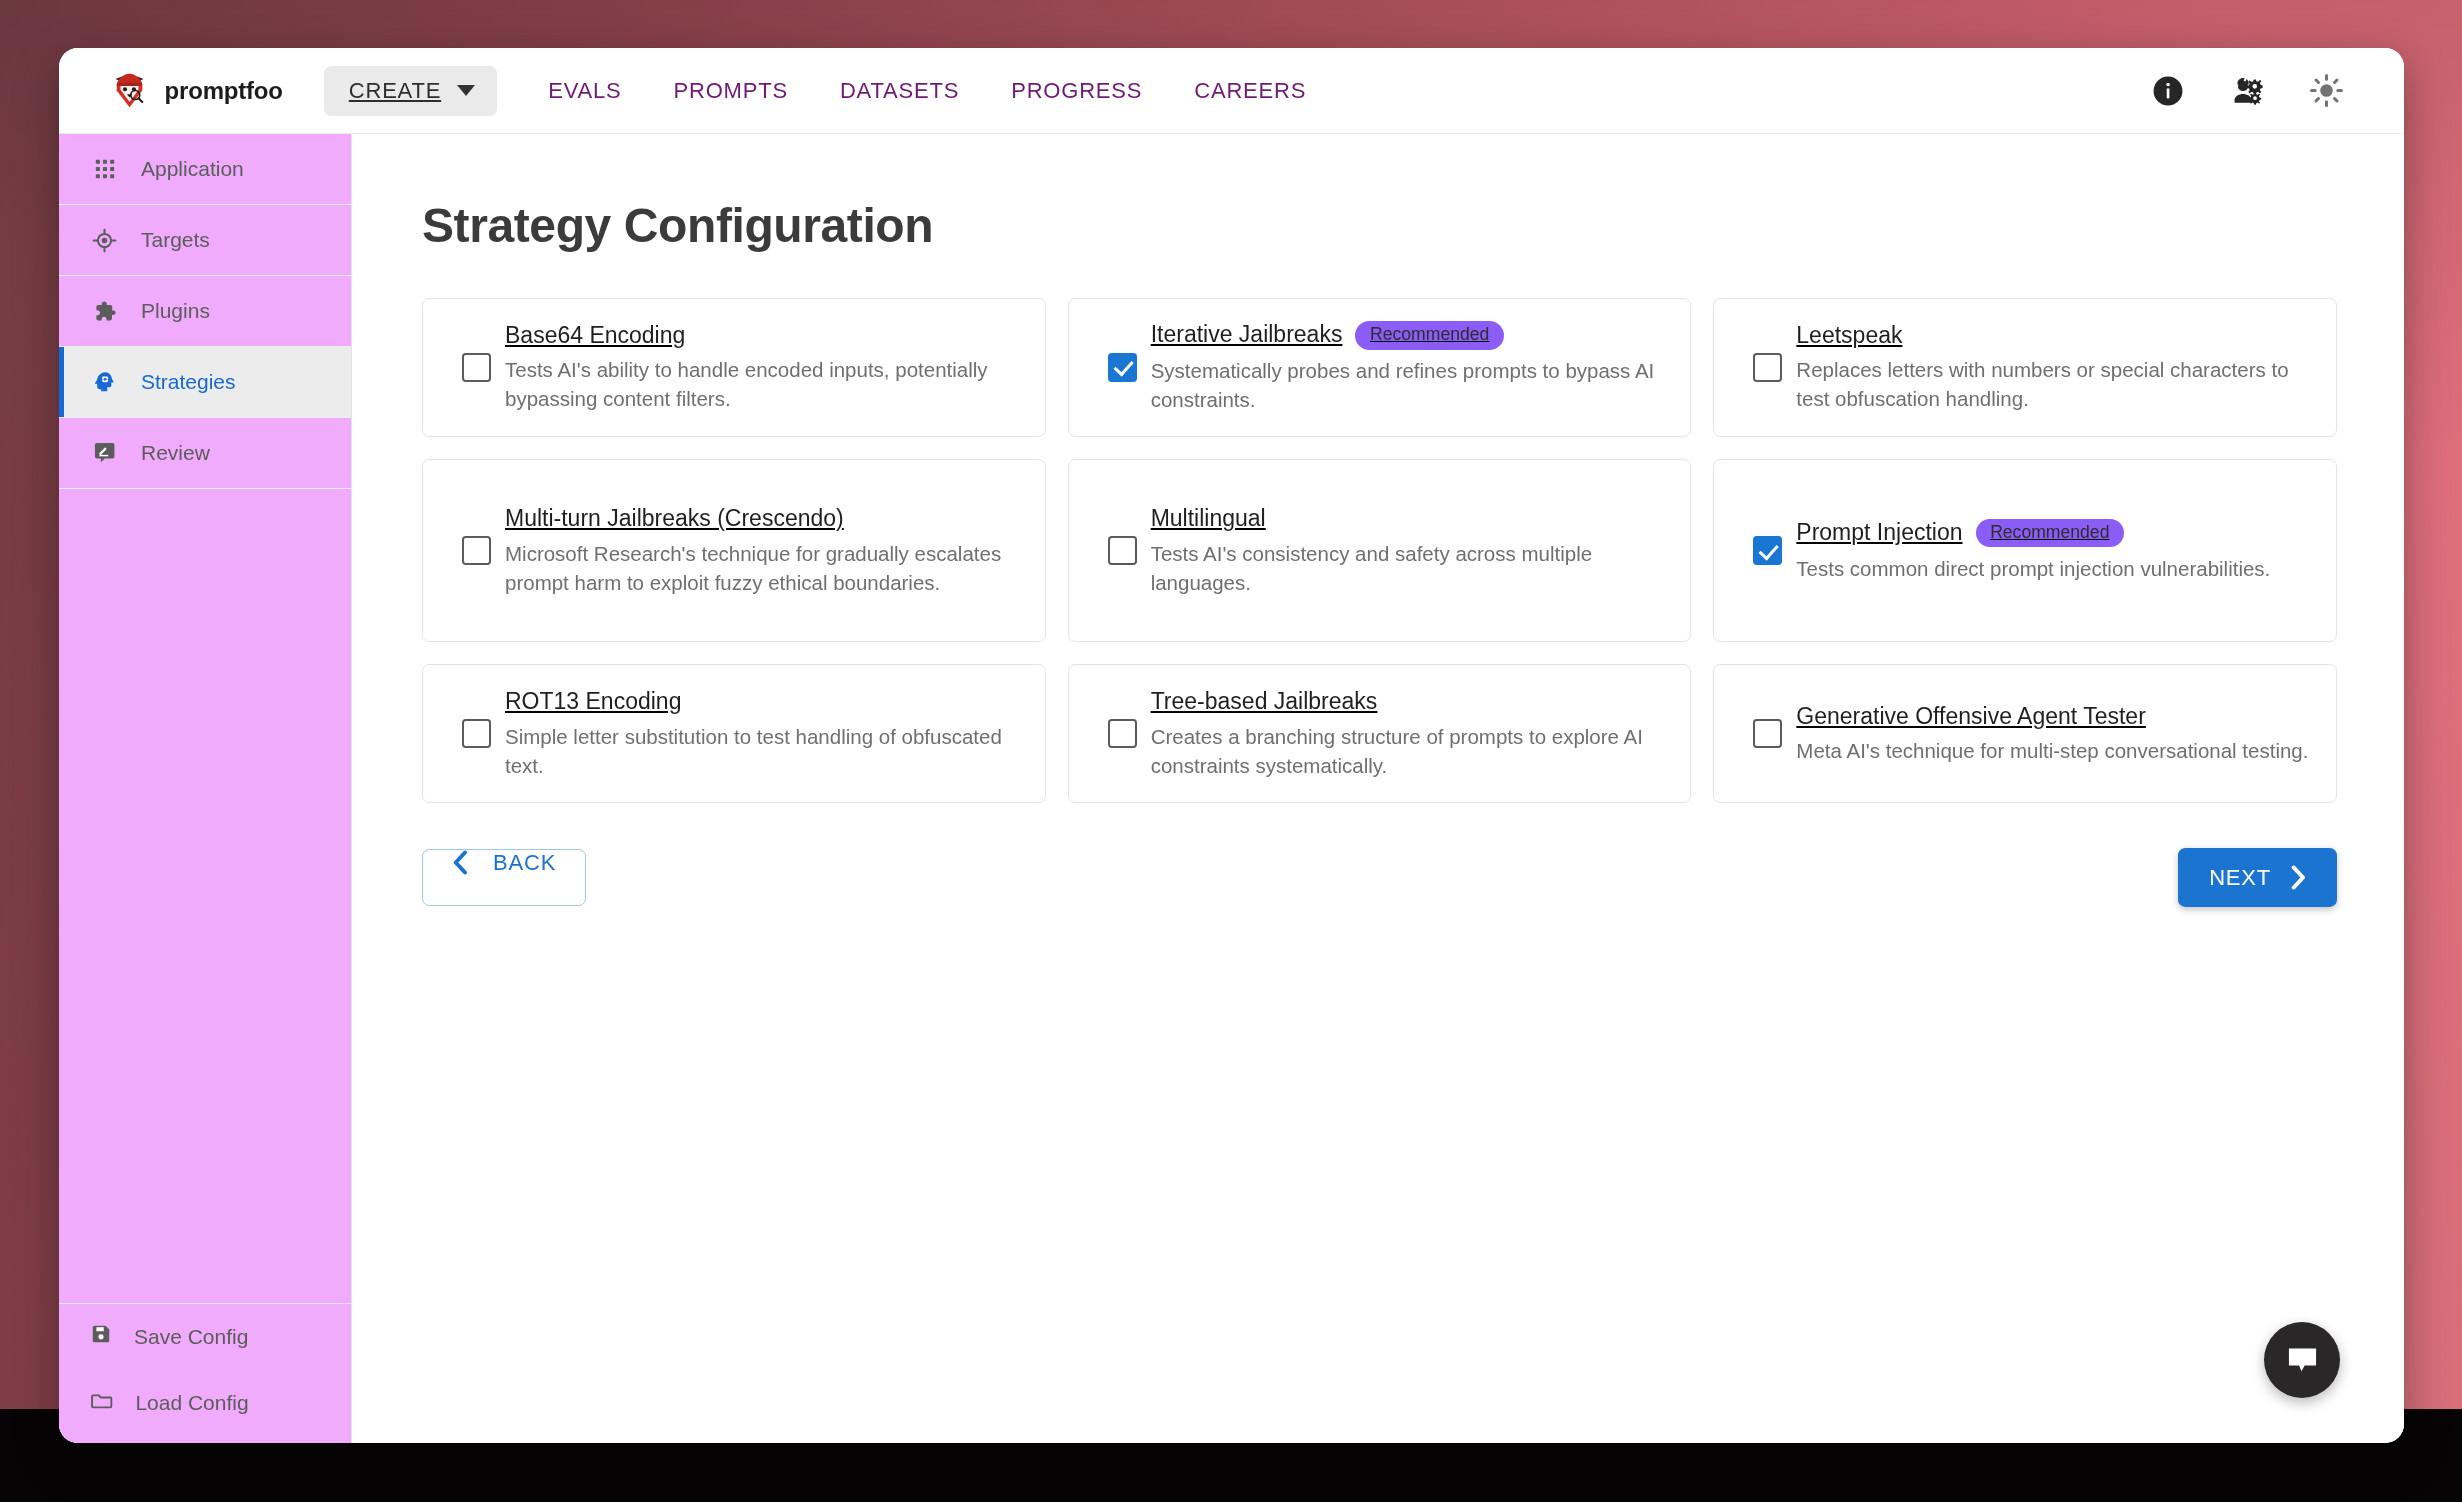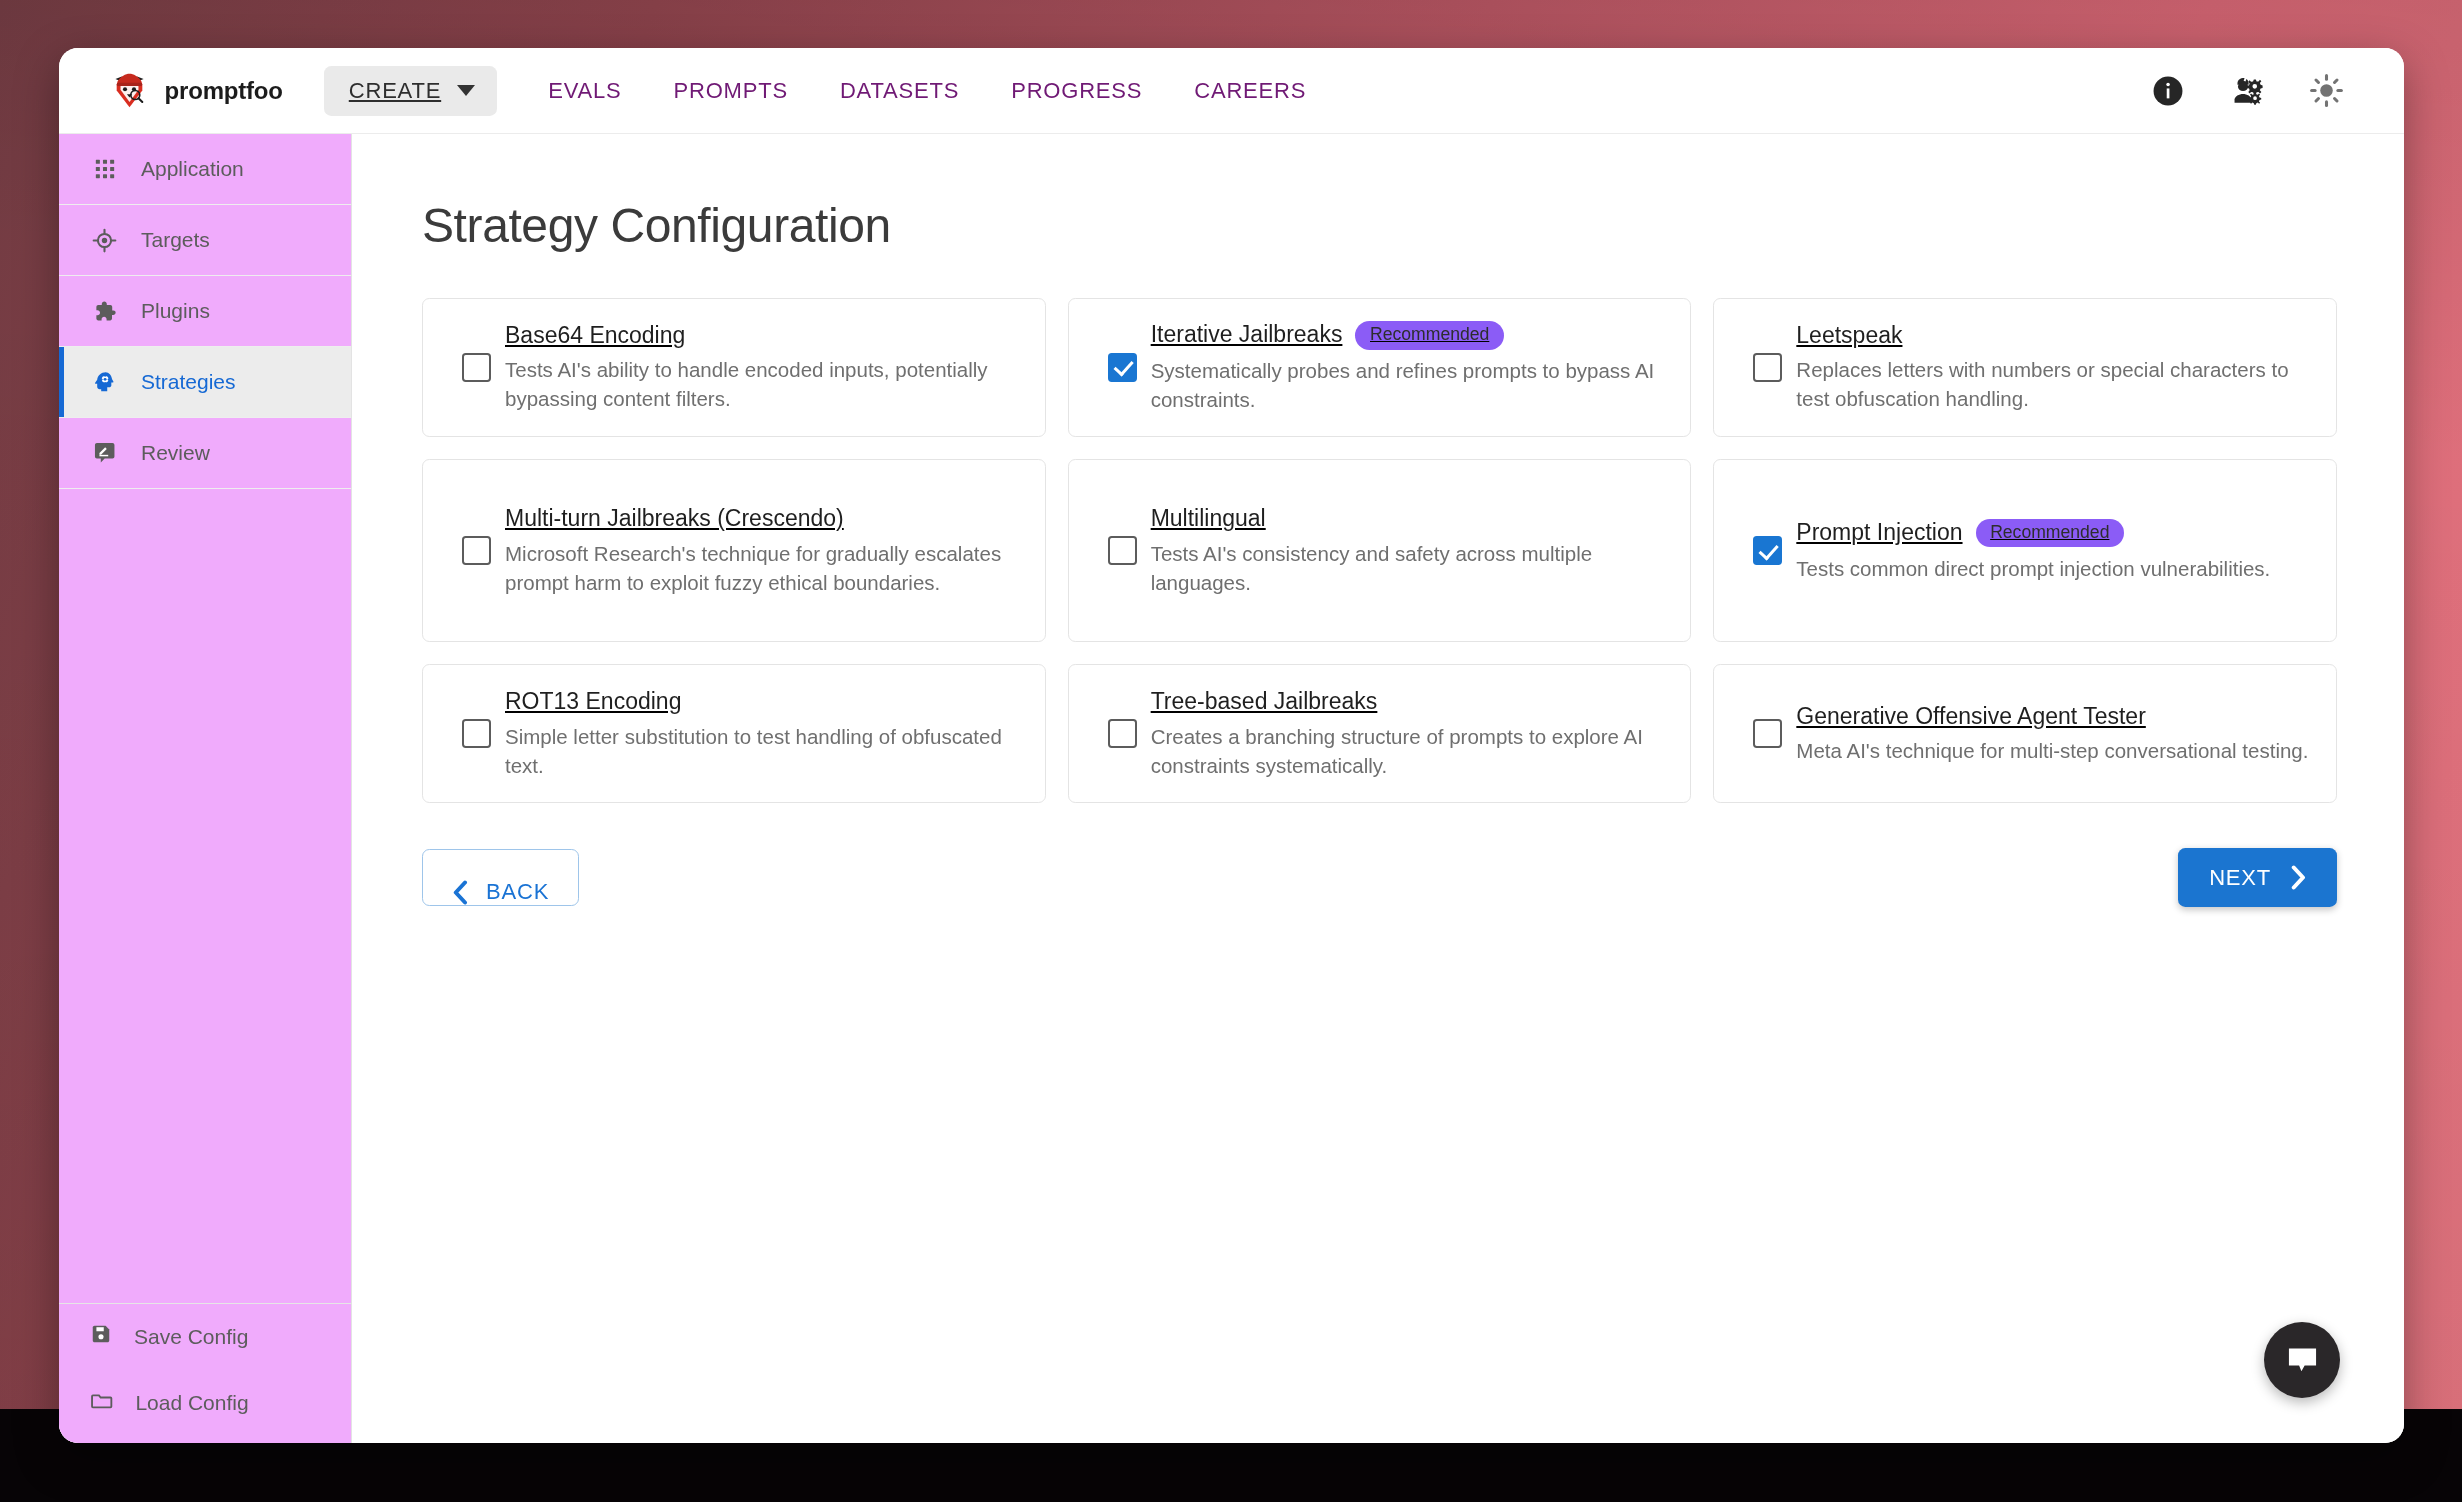--- a/index.html
+++ b/index.html
@@ -171,21 +171,21 @@
   }
 
   
   .content {
     flex: 1;
     padding: 64px 67px 0 70px;
     overflow: hidden;
   }
   .page-title {
     font-size: 48px;
-    font-weight: normal;
+    font-weight: bold;
     color: #3b3b3b;
     letter-spacing: -0.4px;
     margin-bottom: 45px;
   }
   .grid {
     display: grid;
     grid-template-columns: repeat(3, 1fr);
     gap: 22px 22px;
   }
   .card {
@@ -264,22 +264,22 @@
   .btn-back {
     border: 1.5px solid #9ec5ea;
     border-radius: 7.3px;
     background: #fff;
     color: #1a73d4;
     font-size: 22px;
     letter-spacing: 0.8px;
     height: 57px;
     padding: 0 29px;
     display: flex;
-    align-items: flex-end;
-    gap: 18px;
+    align-items: flex-start;
+    gap: 25px;
     cursor: pointer;
   }
   .btn-next {
     border: none;
     border-radius: 7.3px;
     background: #1b75d0;
     color: #fff;
     font-size: 22px;
     letter-spacing: 0.8px;
     height: 59px;

